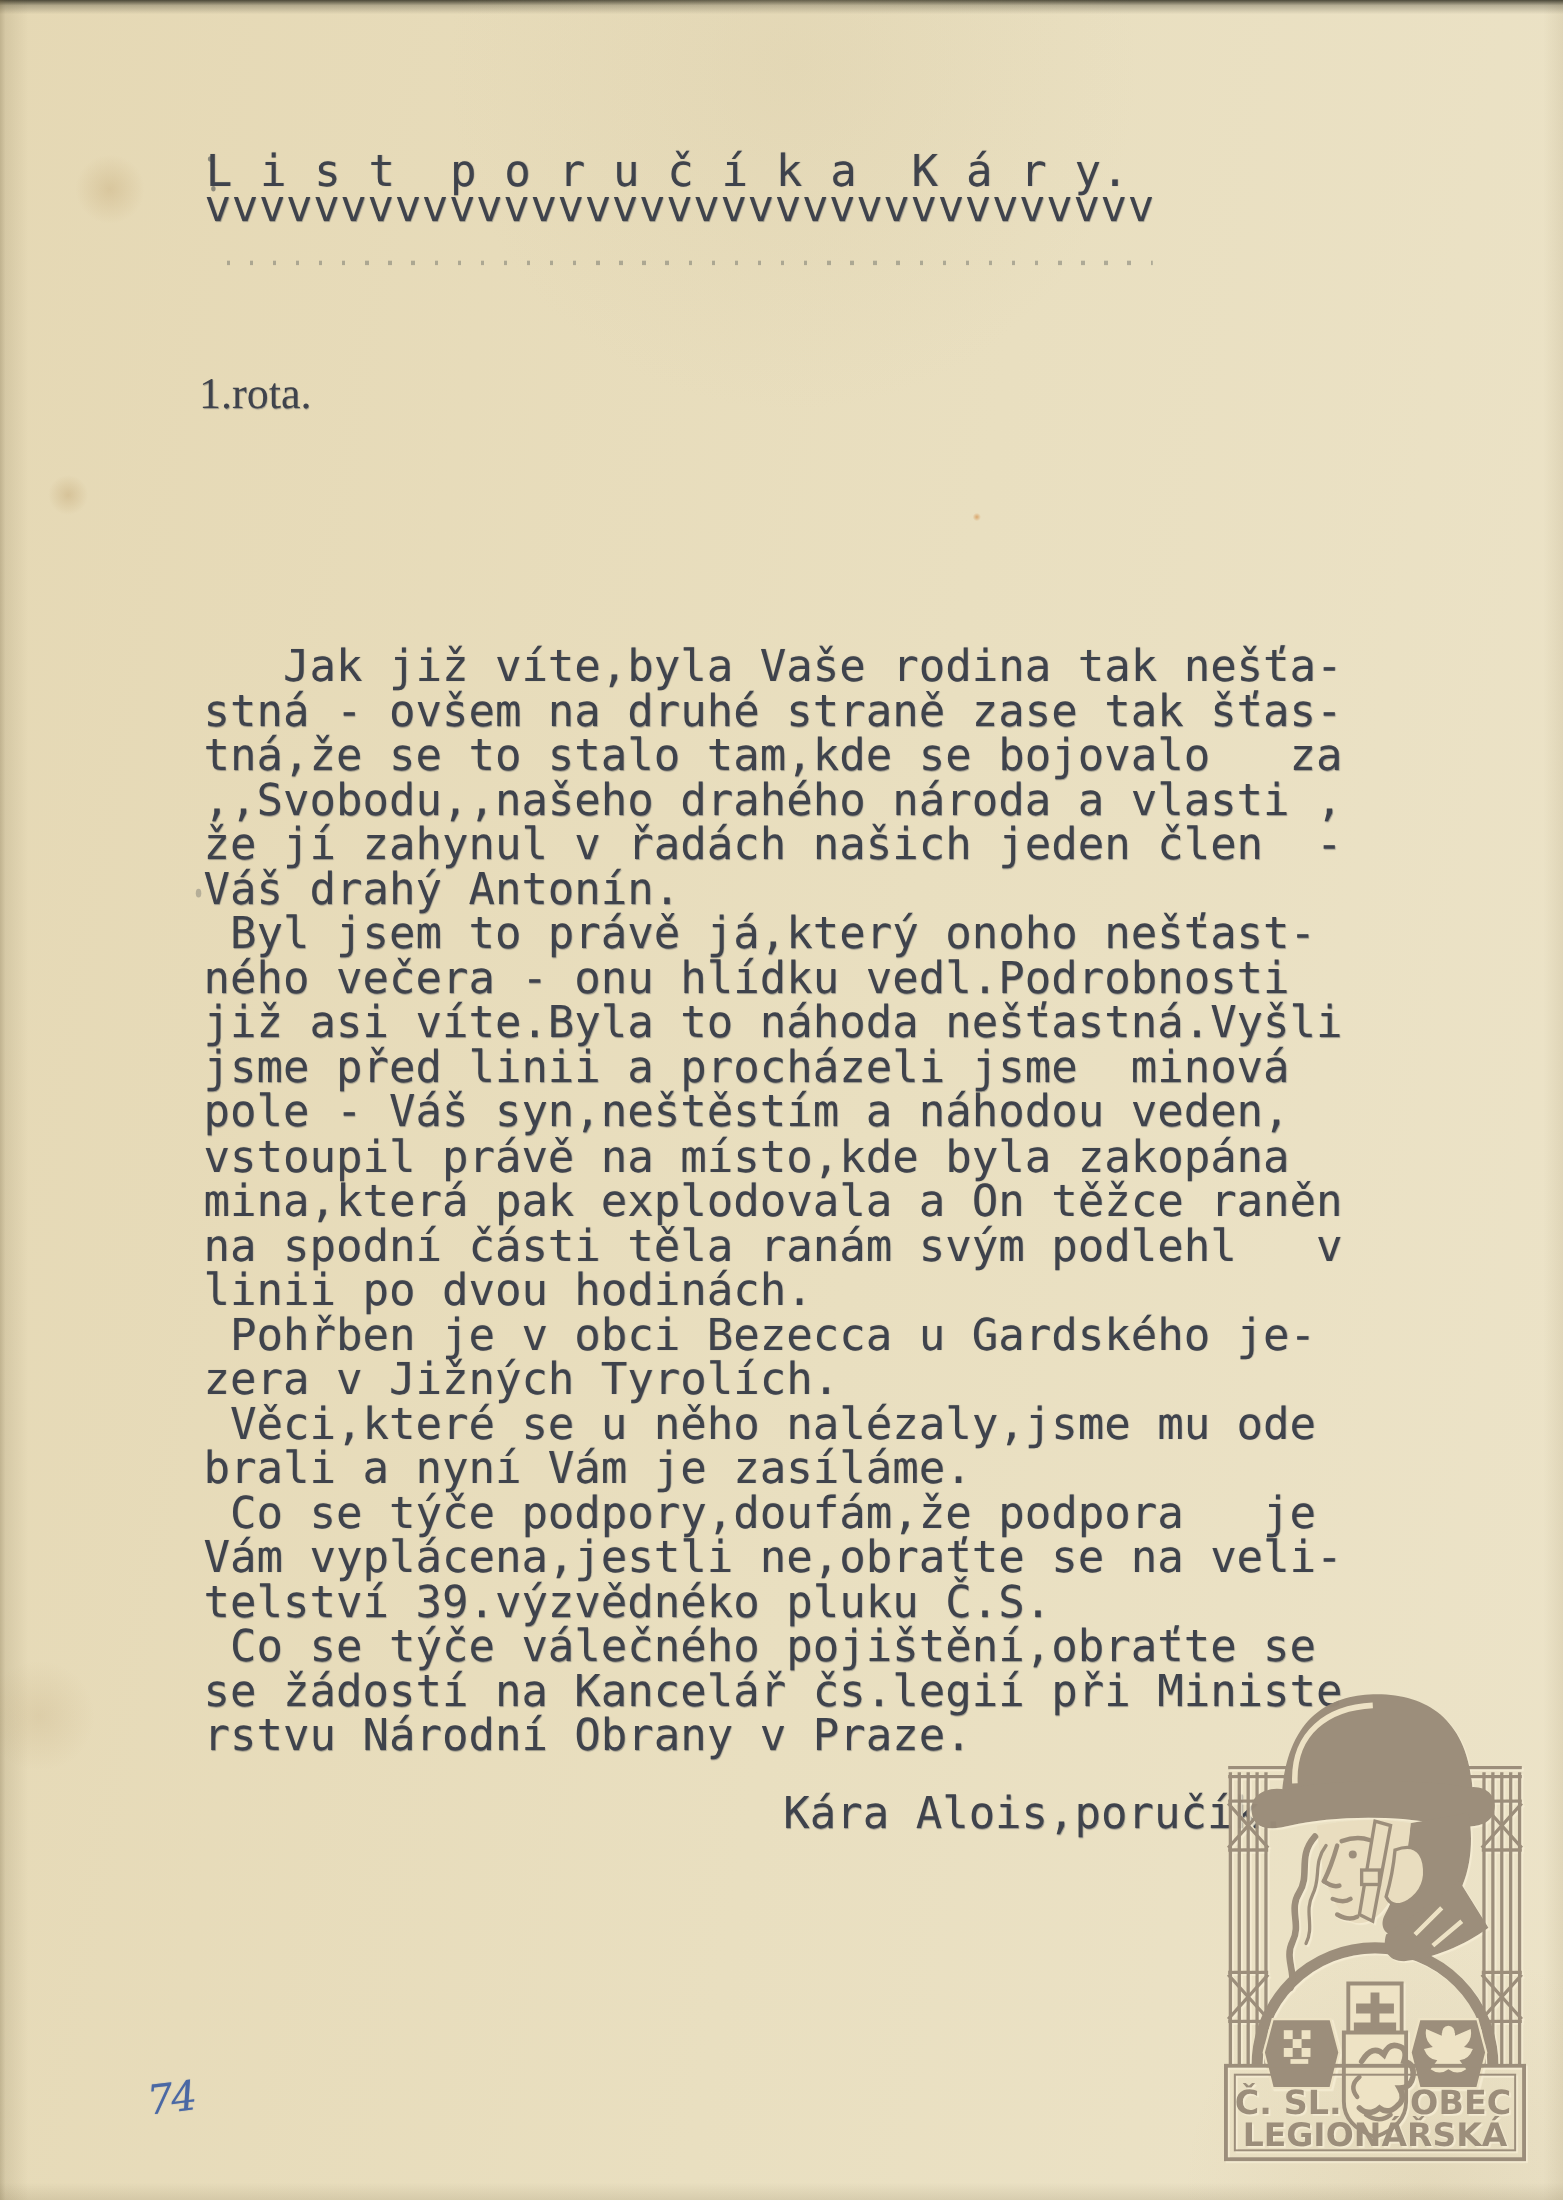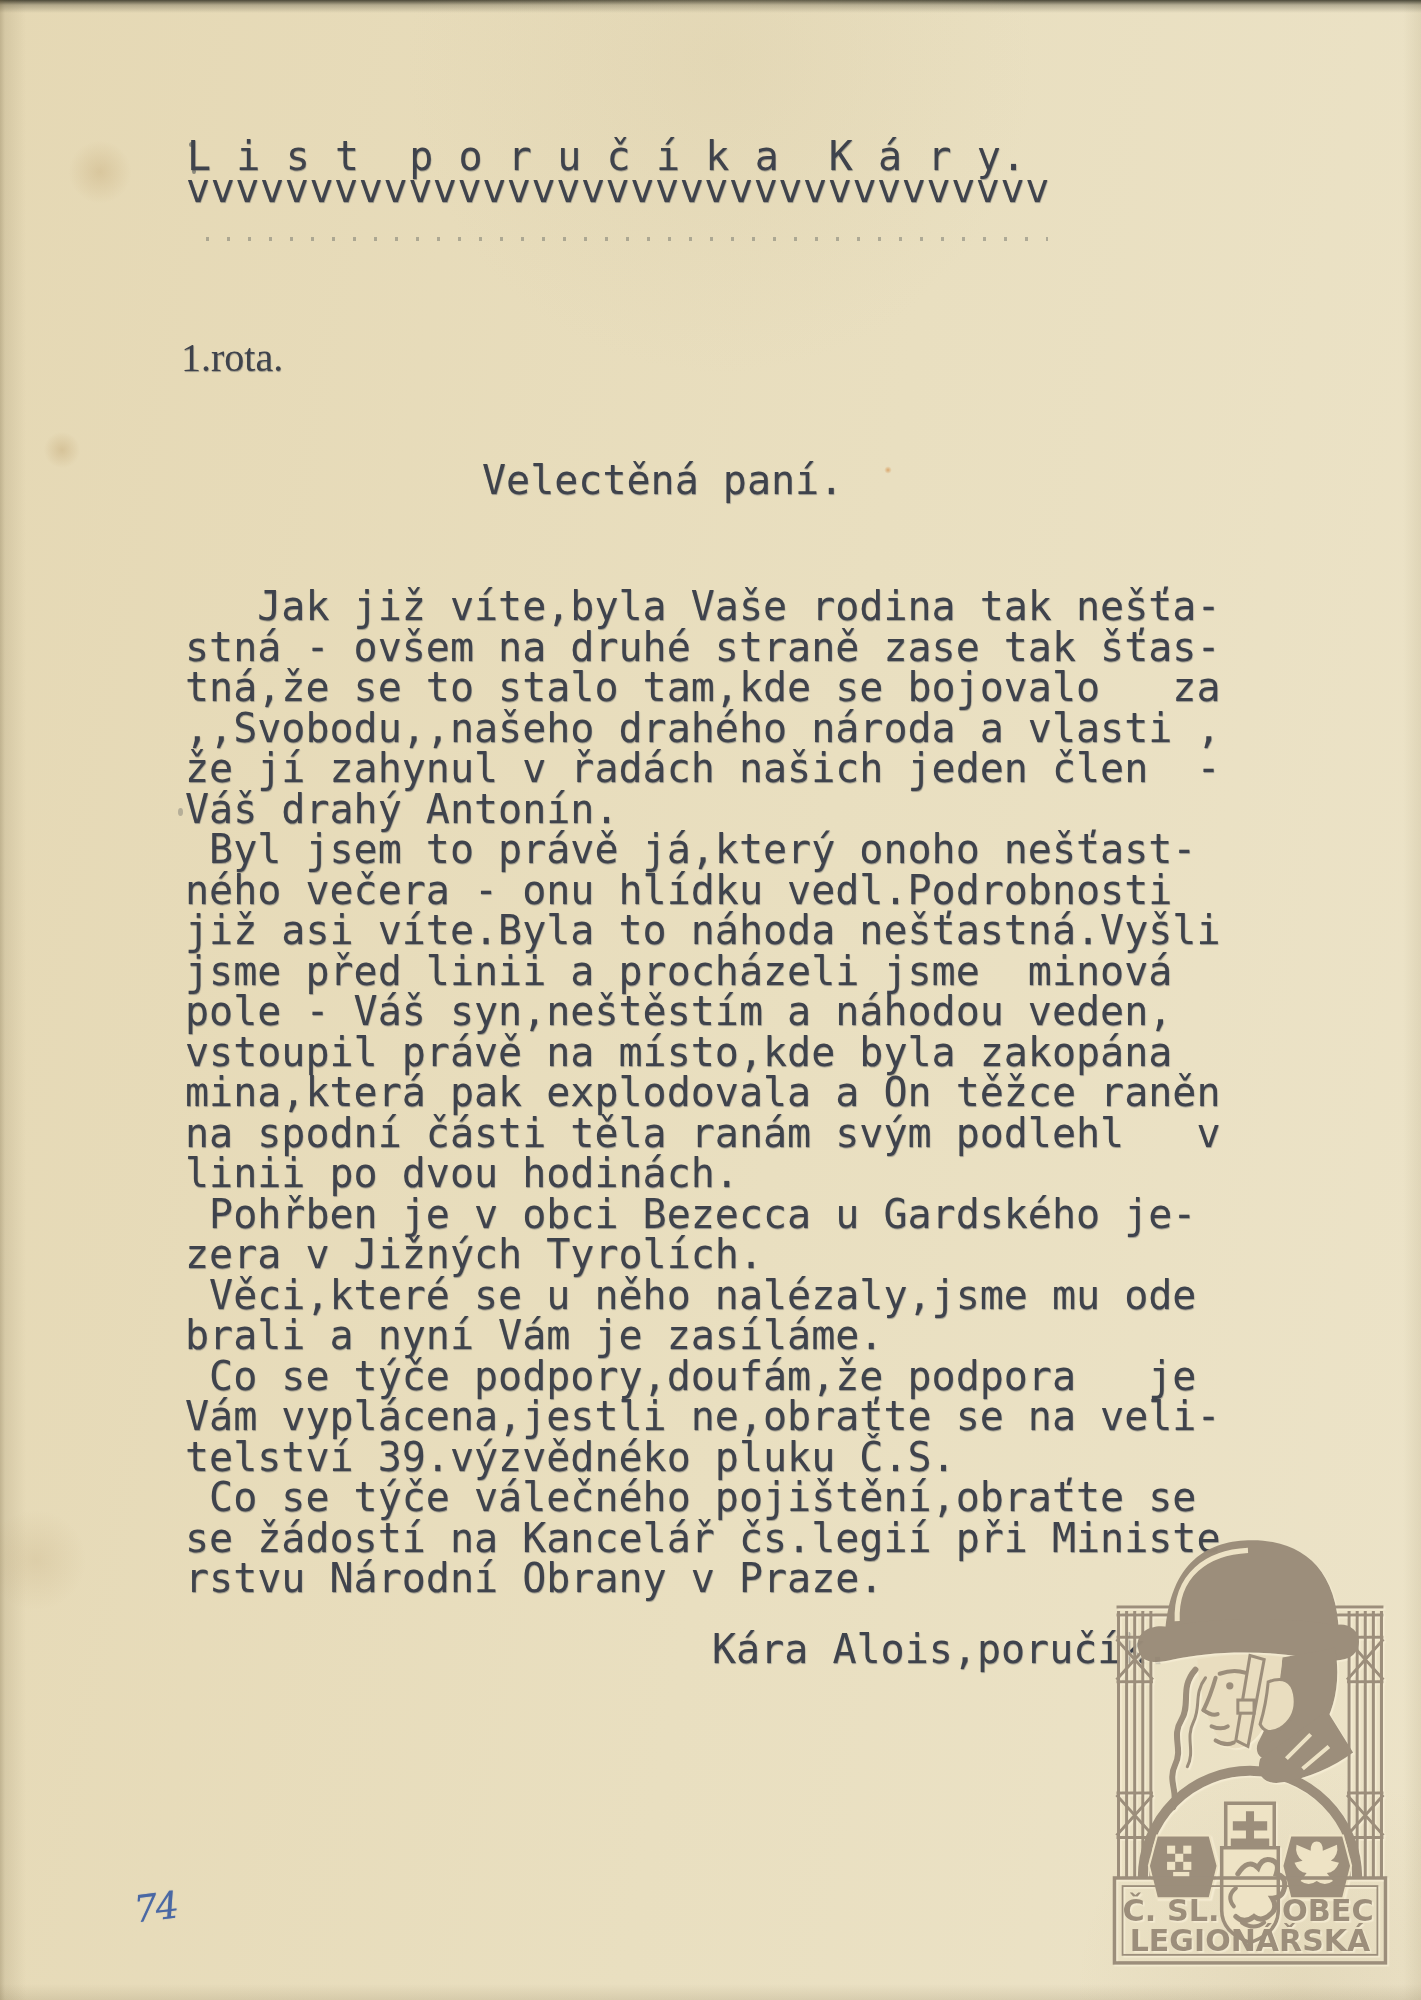--- a/index.html
+++ b/index.html
@@ -62,21 +62,20 @@
 
 <div class="page">
   <div class="paper-texture"></div>
 
   <div class="typed doc-title">L i s t  p o r u č í k a  K á r y.</div>
   <div class="typed title-underline">vvvvvvvvvvvvvvvvvvvvvvvvvvvvvvvvvvv</div>
   <div class="ghost-row"></div>
 
   <div class="typed unit-2">1.rota.</div>
 
-  <div class="typed salutation">Velectěná paní.</div>
 
   <div class="typed body-block"><div>   Jak již víte,byla Vaše rodina tak nešťa-</div><div>stná - ovšem na druhé straně zase tak šťas-</div><div>tná,že se to stalo tam,kde se bojovalo   za</div><div>,,Svobodu,,našeho drahého národa a vlasti ,</div><div>že jí zahynul v řadách našich jeden člen  -</div><div>Váš drahý Antonín.</div><div> Byl jsem to právě já,který onoho nešťast-</div><div>ného večera - onu hlídku vedl.Podrobnosti</div><div>již asi víte.Byla to náhoda nešťastná.Vyšli</div><div>jsme před linii a procházeli jsme  minová</div><div>pole - Váš syn,neštěstím a náhodou veden,</div><div>vstoupil právě na místo,kde byla zakopána</div><div>mina,která pak explodovala a On těžce raněn</div><div>na spodní části těla ranám svým podlehl   v</div><div>linii po dvou hodinách.</div><div> Pohřben je v obci Bezecca u Gardského je-</div><div>zera v Jižných Tyrolích.</div><div> Věci,které se u něho nalézaly,jsme mu ode</div><div>brali a nyní Vám je zasíláme.</div><div> Co se týče podpory,doufám,že podpora   je</div><div>Vám vyplácena,jestli ne,obraťte se na veli-</div><div>telství 39.výzvědnéko pluku Č.S.</div><div> Co se týče válečného pojištění,obraťte se</div><div>se žádostí na Kancelář čs.legií při Ministe</div><div>rstvu Národní Obrany v Praze.</div></div>
 
   <div class="typed signature">Kára Alois,poručík.</div>
 
   <div class="speck speck-a"></div>
   <div class="speck speck-b"></div>
   <div class="speck speck-c"></div>
 
   <div class="handwritten">74</div>

